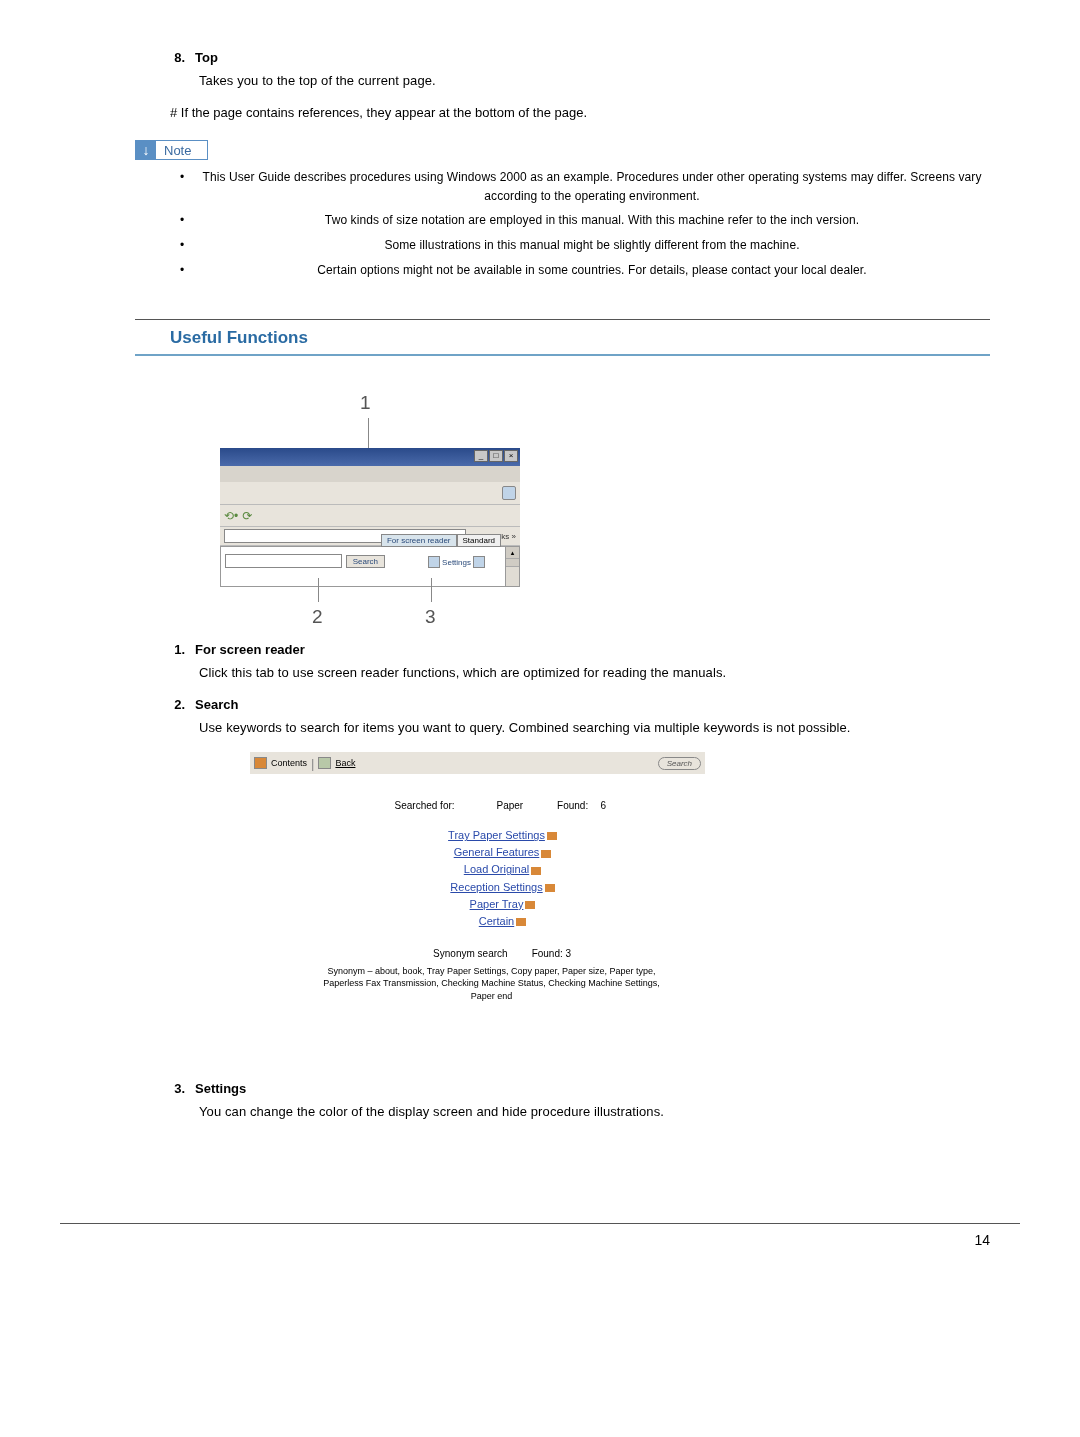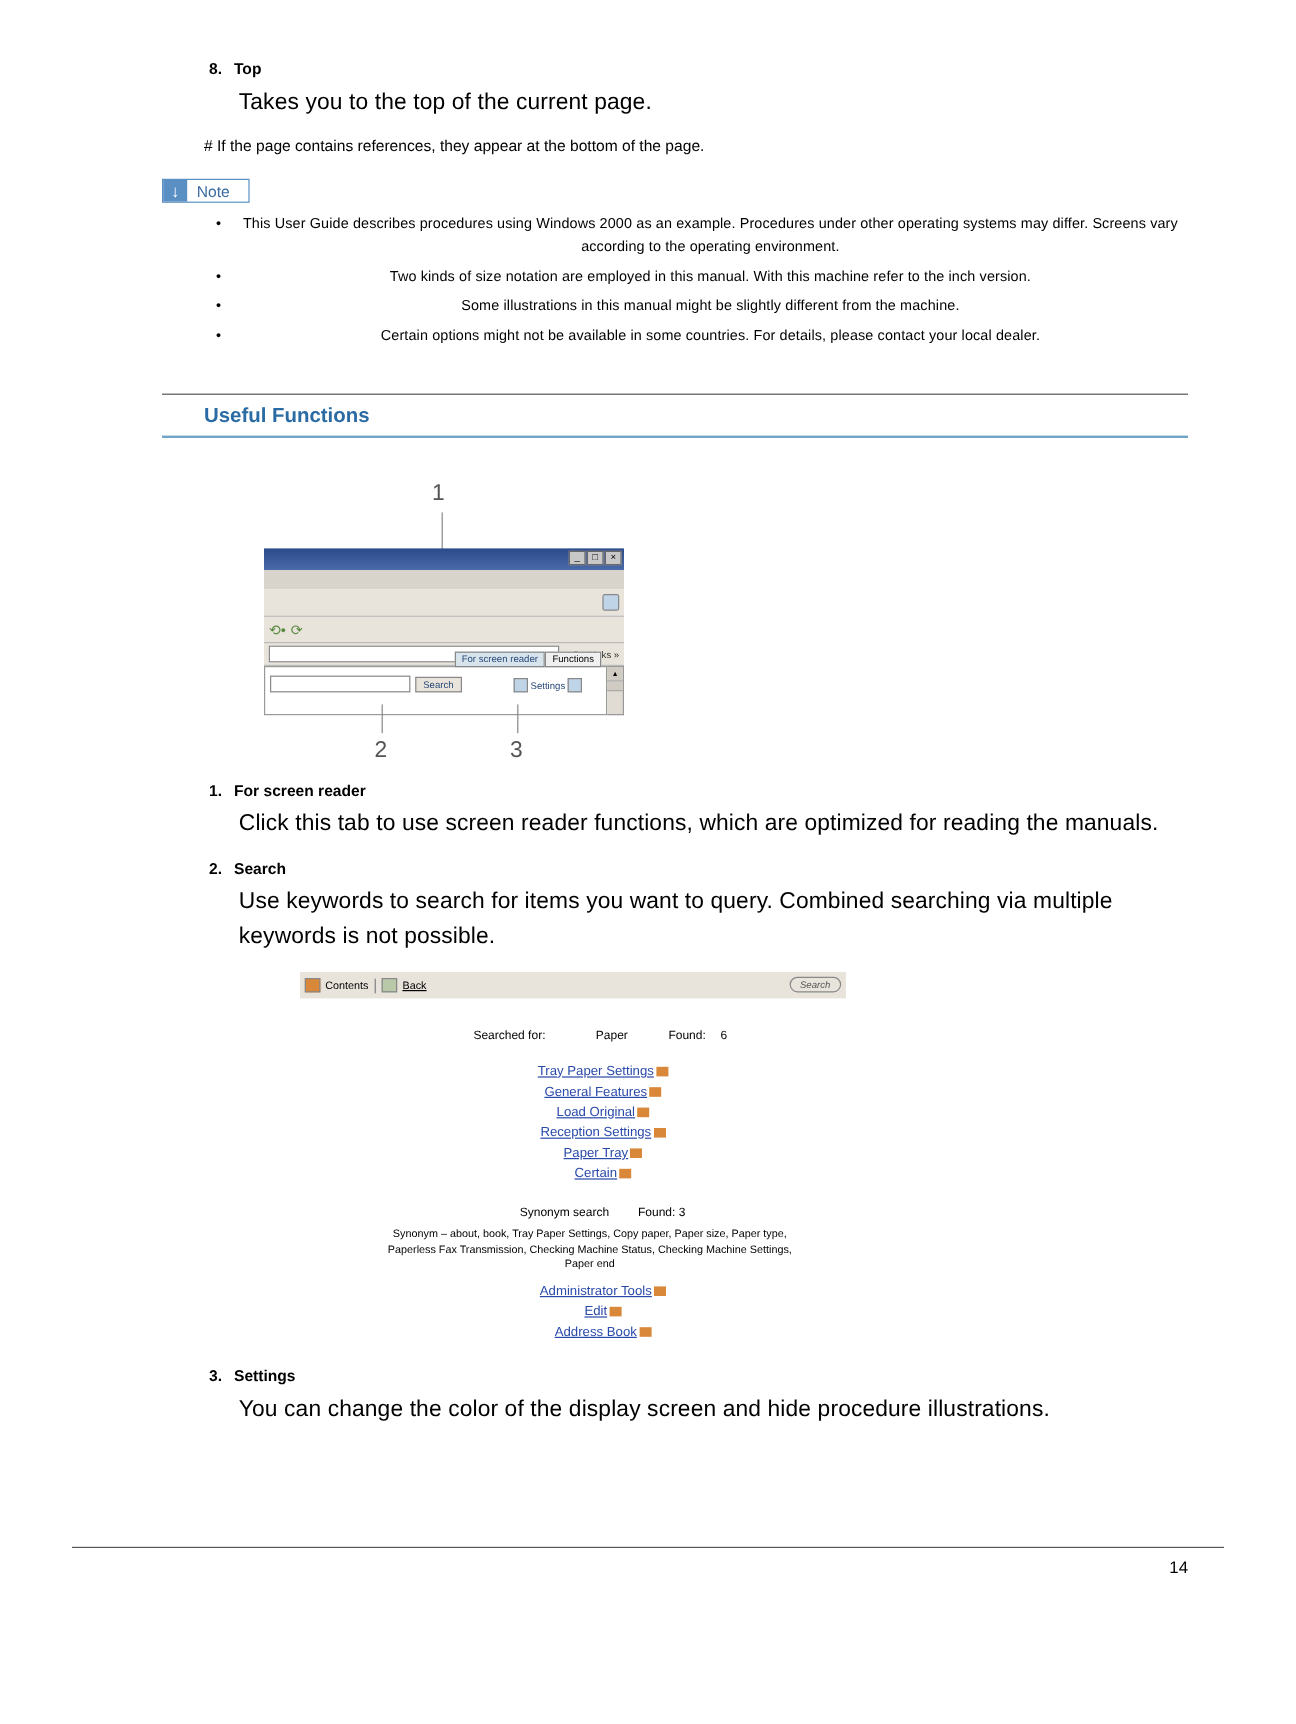--- a/index.html
+++ b/index.html
@@ -34,21 +34,21 @@
   .num-label {
     display: flex;
     gap: 10px;
     font-weight: bold;
     font-size: 13px;
     margin-bottom: 6px;
   }
   .num-n { width: 15px; text-align: right; }
   .num-body {
     padding-left: 29px;
-    font-size: 19px;
+    font-size: 13px;
     line-height: 1.55;
     margin-bottom: 14px;
     letter-spacing: 0.1px;
   }
   .hash-line {
     padding-left: 0;
     font-size: 13px;
     margin-bottom: 14px;
   }
   .note-tag {
@@ -243,21 +243,21 @@
         </div>
         <div class="win-addr">
           <div class="addr-field"></div>
           <span class="addr-go">▸<span>Go</span></span>
           <span class="addr-links">Links »</span>
         </div>
         <div class="win-content">
           <div class="wc-left">
             <div class="tabs-row">
               <div class="tab">For screen reader</div>
-              <div class="tab tab2">Functions</div>
+              <div class="tab tab2">Standard</div>
             </div>
             <div class="srch-row" style="bottom:18px;right:120px;">
               <div class="srch-field"></div>
               <div class="srch-btn">Search</div>
             </div>
             <div class="set-row">
               <div class="set-ic"></div>
               <div class="set-txt">Settings</div>
               <div class="set-ic"></div>
             </div>
@@ -321,25 +321,20 @@
           <div class="f2-syn">
             <span class="lbl">Synonym search</span>
             <span class="flbl">Found:</span>
             <span>3</span>
           </div>
           <div class="f2-syntxt">
             <div>Synonym – about, book, Tray Paper Settings, Copy paper, Paper size, Paper type,</div>
             <div>Paperless Fax Transmission, Checking Machine Status, Checking Machine Settings,</div>
             <div>Paper end</div>
           </div>
-          <div class="f2-links" style="margin-bottom:4px;">
-            <div><span>Administrator Tools</span><span class="ic"></span></div>
-            <div><span>Edit</span><span class="ic"></span></div>
-            <div><span>Address Book</span><span class="ic"></span></div>
-          </div>
         </div>
       </div>
     </div>
 
     <div class="num-item">
       <div class="num-label">
         <span class="num-n">3.</span>
         <span>Settings</span>
       </div>
       <div class="num-body">You can change the color of the display screen and hide procedure illustrations.</div>

